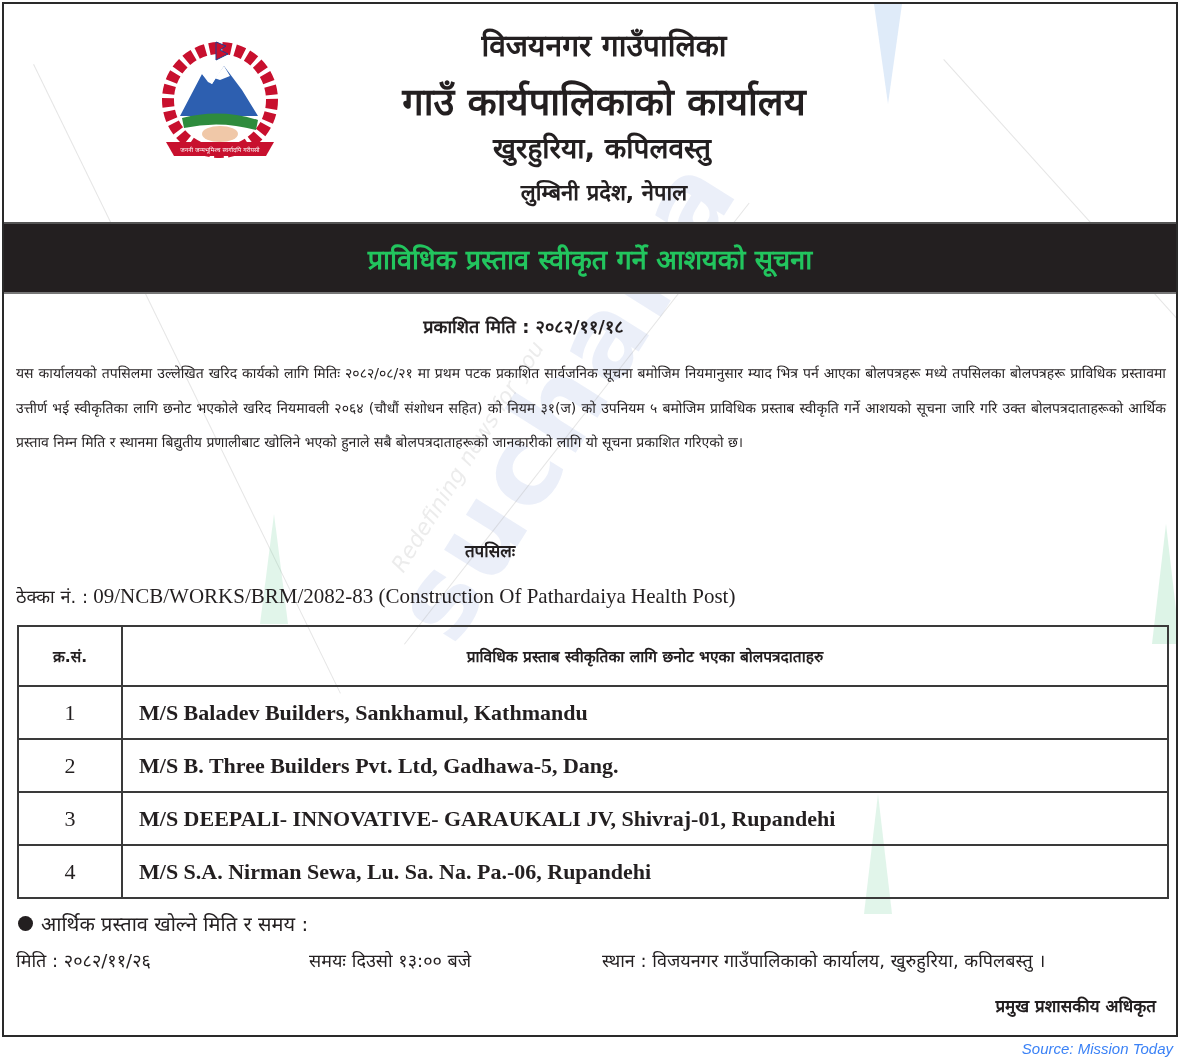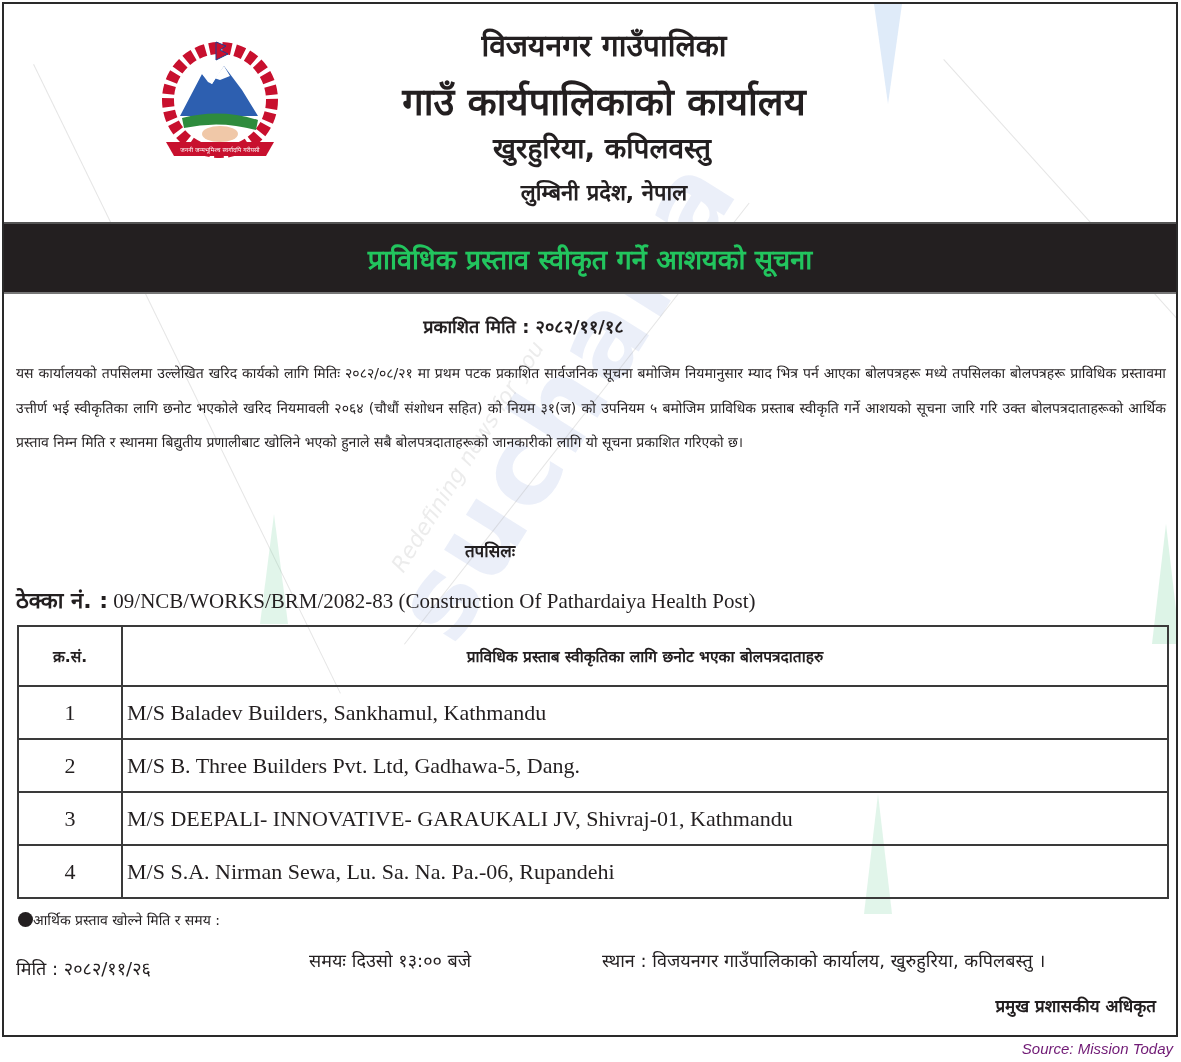--- a/index.html
+++ b/index.html
@@ -40,37 +40,37 @@
   }
   .banner span { color:#22c55e; font-family:"DejaVu Sans",sans-serif; font-weight:bold; font-size:27px; }
 
   .pubdate { position:absolute; top:310px; left:0; width:1039px; text-align:center; font-family:"DejaVu Sans",sans-serif; font-weight:bold; font-size:18px; }
   .para {
     position:absolute; left:12px; top:352px; width:1150px; font-size:14px; line-height:34.5px;
     text-align:justify; font-family:"DejaVu Sans",sans-serif;
   }
   .tapasil { position:absolute; top:535px; left:0; width:972px; text-align:center; font-family:"DejaVu Sans",sans-serif; font-weight:bold; font-size:17px; }
   .contract { position:absolute; left:12px; top:580px; font-size:21px; font-family:"Liberation Serif",serif; }
-  .contract .lbl { font-family:"DejaVu Sans",sans-serif; font-size:22px;font-weight:bold; }
+  .contract .lbl { font-family:"DejaVu Sans",sans-serif; font-size:18px; }
 
   table.bidders {
     position:absolute; left:13px; top:621px; width:1152px; border-collapse:collapse;
     font-family:"Liberation Serif",serif;
   }
   table.bidders th, table.bidders td { border:2px solid #3a3a3a; }
   table.bidders th { height:56px; font-family:"DejaVu Sans",sans-serif; font-weight:bold; font-size:15.5px;text-align:center; }
   table.bidders td { height:49px; font-size:22px; }
   table.bidders td.sn { width:100px; text-align:center; }
-  table.bidders td.nm { padding-left:4px; }
+  table.bidders td.nm { padding-left:16px;font-weight:bold; }
 
-  .bullet-line { position:absolute; left:14px; top:906px; font-family:"DejaVu Sans",sans-serif; font-size:14px; display:flex; align-items:center; }
+  .bullet-line { position:absolute; left:14px; top:906px; font-family:"DejaVu Sans",sans-serif; font-size:20px; display:flex; align-items:center; gap:8px; }
   .dot { width:15px; height:15px; border-radius:50%; background:#231f20; display:inline-block; }
   .info-row { position:absolute; top:944px; font-family:"DejaVu Sans",sans-serif; font-size:18px; white-space:nowrap; }
   .sig { position:absolute; right:20px; top:990px; font-family:"DejaVu Sans",sans-serif; font-weight:bold; font-size:17px; }
-  .source { position:absolute; right:8px; top:1040px; font-family:"Liberation Sans",sans-serif; font-style:italic; font-size:15px; color:#701a75; }
+  .source { position:absolute; right:8px; top:1040px; font-family:"Liberation Sans",sans-serif; font-style:italic; font-size:15px; color:#3b82f6; }
 </style>
 </head>
 <body>
 
 <div class="frame">
 
   <div class="watermark" style="left:0;top:0;width:1172px;height:1031px;">
     <div class="wm-text">suchana</div>
     <div class="wm-sub">Redefining news for you</div>
     <div class="wm-line" style="left:30px;top:60px;width:700px;transform:rotate(64deg);"></div>
@@ -124,34 +124,34 @@
       <tr>
         <td class="sn">1</td>
         <td class="nm">M/S Baladev Builders, Sankhamul, Kathmandu</td>
       </tr>
       <tr>
         <td class="sn">2</td>
         <td class="nm">M/S B. Three Builders Pvt. Ltd, Gadhawa-5, Dang.</td>
       </tr>
       <tr>
         <td class="sn">3</td>
-        <td class="nm">M/S DEEPALI- INNOVATIVE- GARAUKALI JV, Shivraj-01, Kathmandu</td>
+        <td class="nm">M/S DEEPALI- INNOVATIVE- GARAUKALI JV, Shivraj-01, Rupandehi</td>
       </tr>
       <tr>
         <td class="sn">4</td>
         <td class="nm">M/S S.A. Nirman Sewa, Lu. Sa. Na. Pa.-06, Rupandehi</td>
       </tr>
     </tbody>
   </table>
 
   <div class="bullet-line">
     <span class="dot"></span>
     <span>आर्थिक प्रस्ताव खोल्ने मिति र समय :</span>
   </div>
 
-  <div class="info-row" style="left:12px;margin-top:8px;">मिति : २०८२/११/२६</div>
+  <div class="info-row" style="left:12px;">मिति : २०८२/११/२६</div>
   <div class="info-row" style="left:305px;">समयः दिउसो १३:०० बजे</div>
   <div class="info-row" style="left:598px;">स्थान : विजयनगर गाउँपालिकाको कार्यालय, खुरुहुरिया, कपिलबस्तु ।</div>
 
   <div class="sig">प्रमुख प्रशासकीय अधिकृत</div>
 </div>
 
 <div class="source">Source: Mission Today</div>
 
 </body></html>

